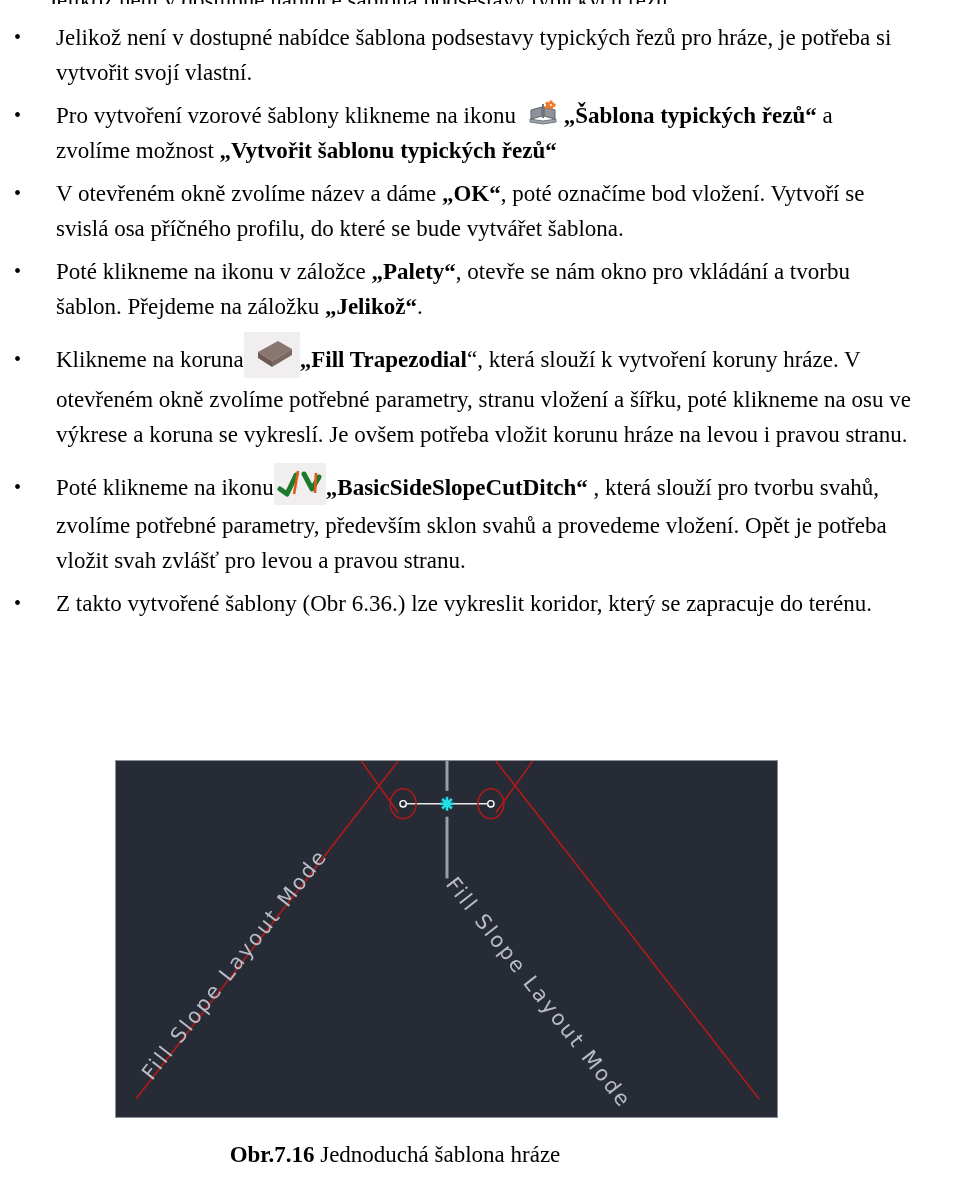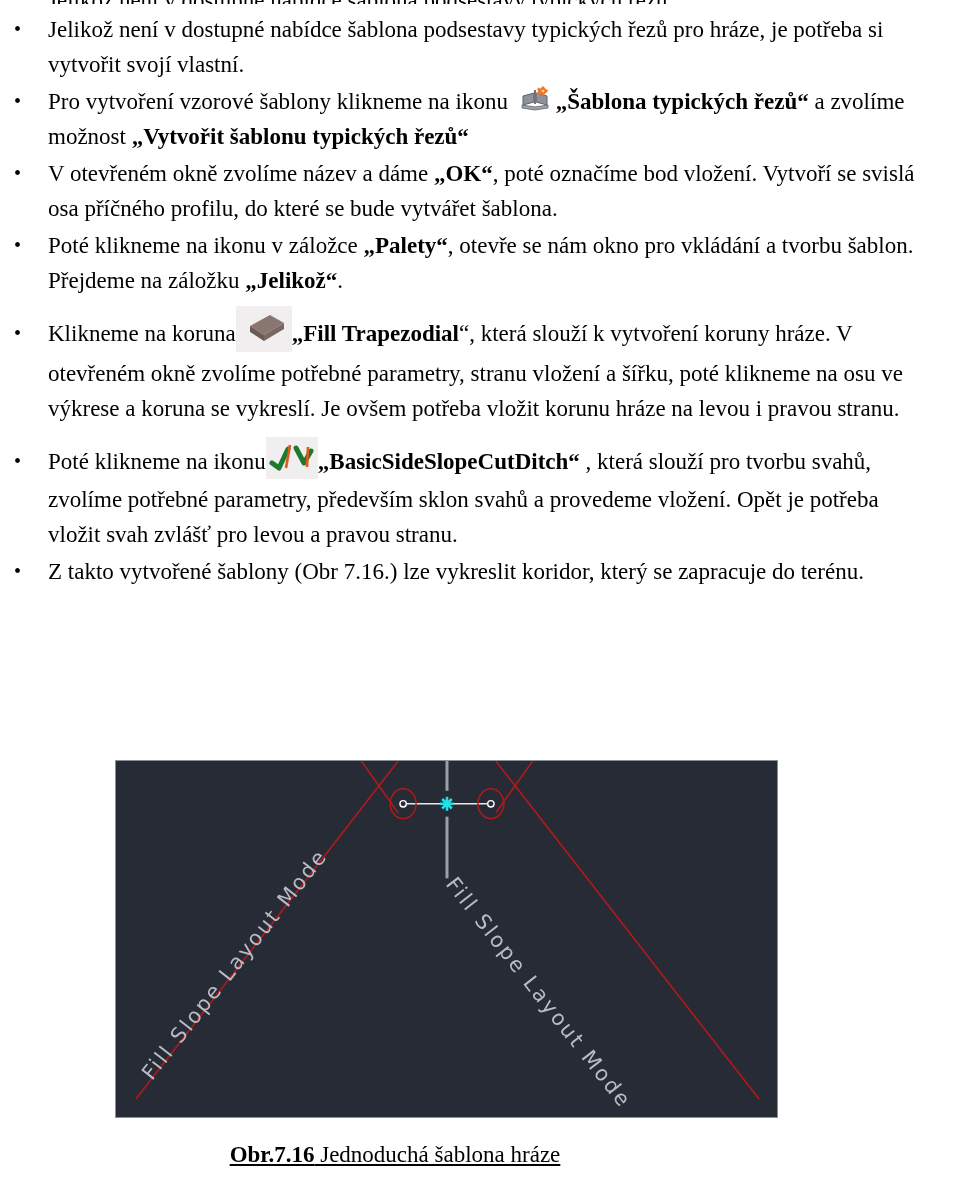--- a/index.html
+++ b/index.html
@@ -49,21 +49,21 @@
   .bullet-item .dot {
     position: absolute;
     left: 14px;
     top: 0;
     width: 12px;
     line-height: 35px;
     font-size: 20px;
     color: #000;
   }
   .bullet-item p {
-    margin: 0;
+    margin: 8px;
   }
   b, .bold { font-weight: bold; }
 
   
   .gap-sm { margin-bottom: 2px; }
   .gap-md { margin-bottom: 18px; }
 
   
   .inline-icon {
     display: inline-block;
@@ -131,21 +131,20 @@
 
   
   .caption {
     position: absolute;
     left: 0;
     top: 1140px;
     width: 790px;
     text-align: center;
     font-size: 23px;
     line-height: 30px;
-    text-decoration: underline;
   }
   .caption .cap-num { font-weight: bold; }
 </style>
 </head>
 <body>
 
 <div class="top-cut">
   <div class="tc-inner">Jelikož není v dostupné nabídce šablona podsestavy typických řezů</div>
 </div>
 
@@ -219,21 +218,21 @@
           <line x1="24" y1="8" x2="20" y2="31" stroke="#dd5a17" stroke-width="2.6"></line>
           <line x1="42" y1="10" x2="41" y2="30" stroke="#dd5a17" stroke-width="2.6"></line>
         </svg>
       </span><b>„BasicSideSlopeCutDitch“</b><span> , která slouží  pro tvorbu svahů, zvolíme potřebné parametry, především sklon svahů a provedeme vložení. Opět je potřeba vložit svah zvlášť pro levou a pravou stranu.</span>
     </p>
   </div>
 
   <div class="bullet-item">
     <span class="dot">•</span>
     <p>
-      <span>Z takto vytvořené šablony (Obr 7.16.) lze vykreslit koridor, který se zapracuje do terénu.</span>
+      <span>Z takto vytvořené šablony (Obr 6.36.) lze vykreslit koridor, který se zapracuje do terénu.</span>
     </p>
   </div>
 
 </div>
 
 <div class="figure-wrap">
   <div class="cad-canvas">
     <svg viewBox="0 0 663 358" preserveAspectRatio="none">
 
       <g stroke="#b01a1a" stroke-width="1.6" fill="none">

